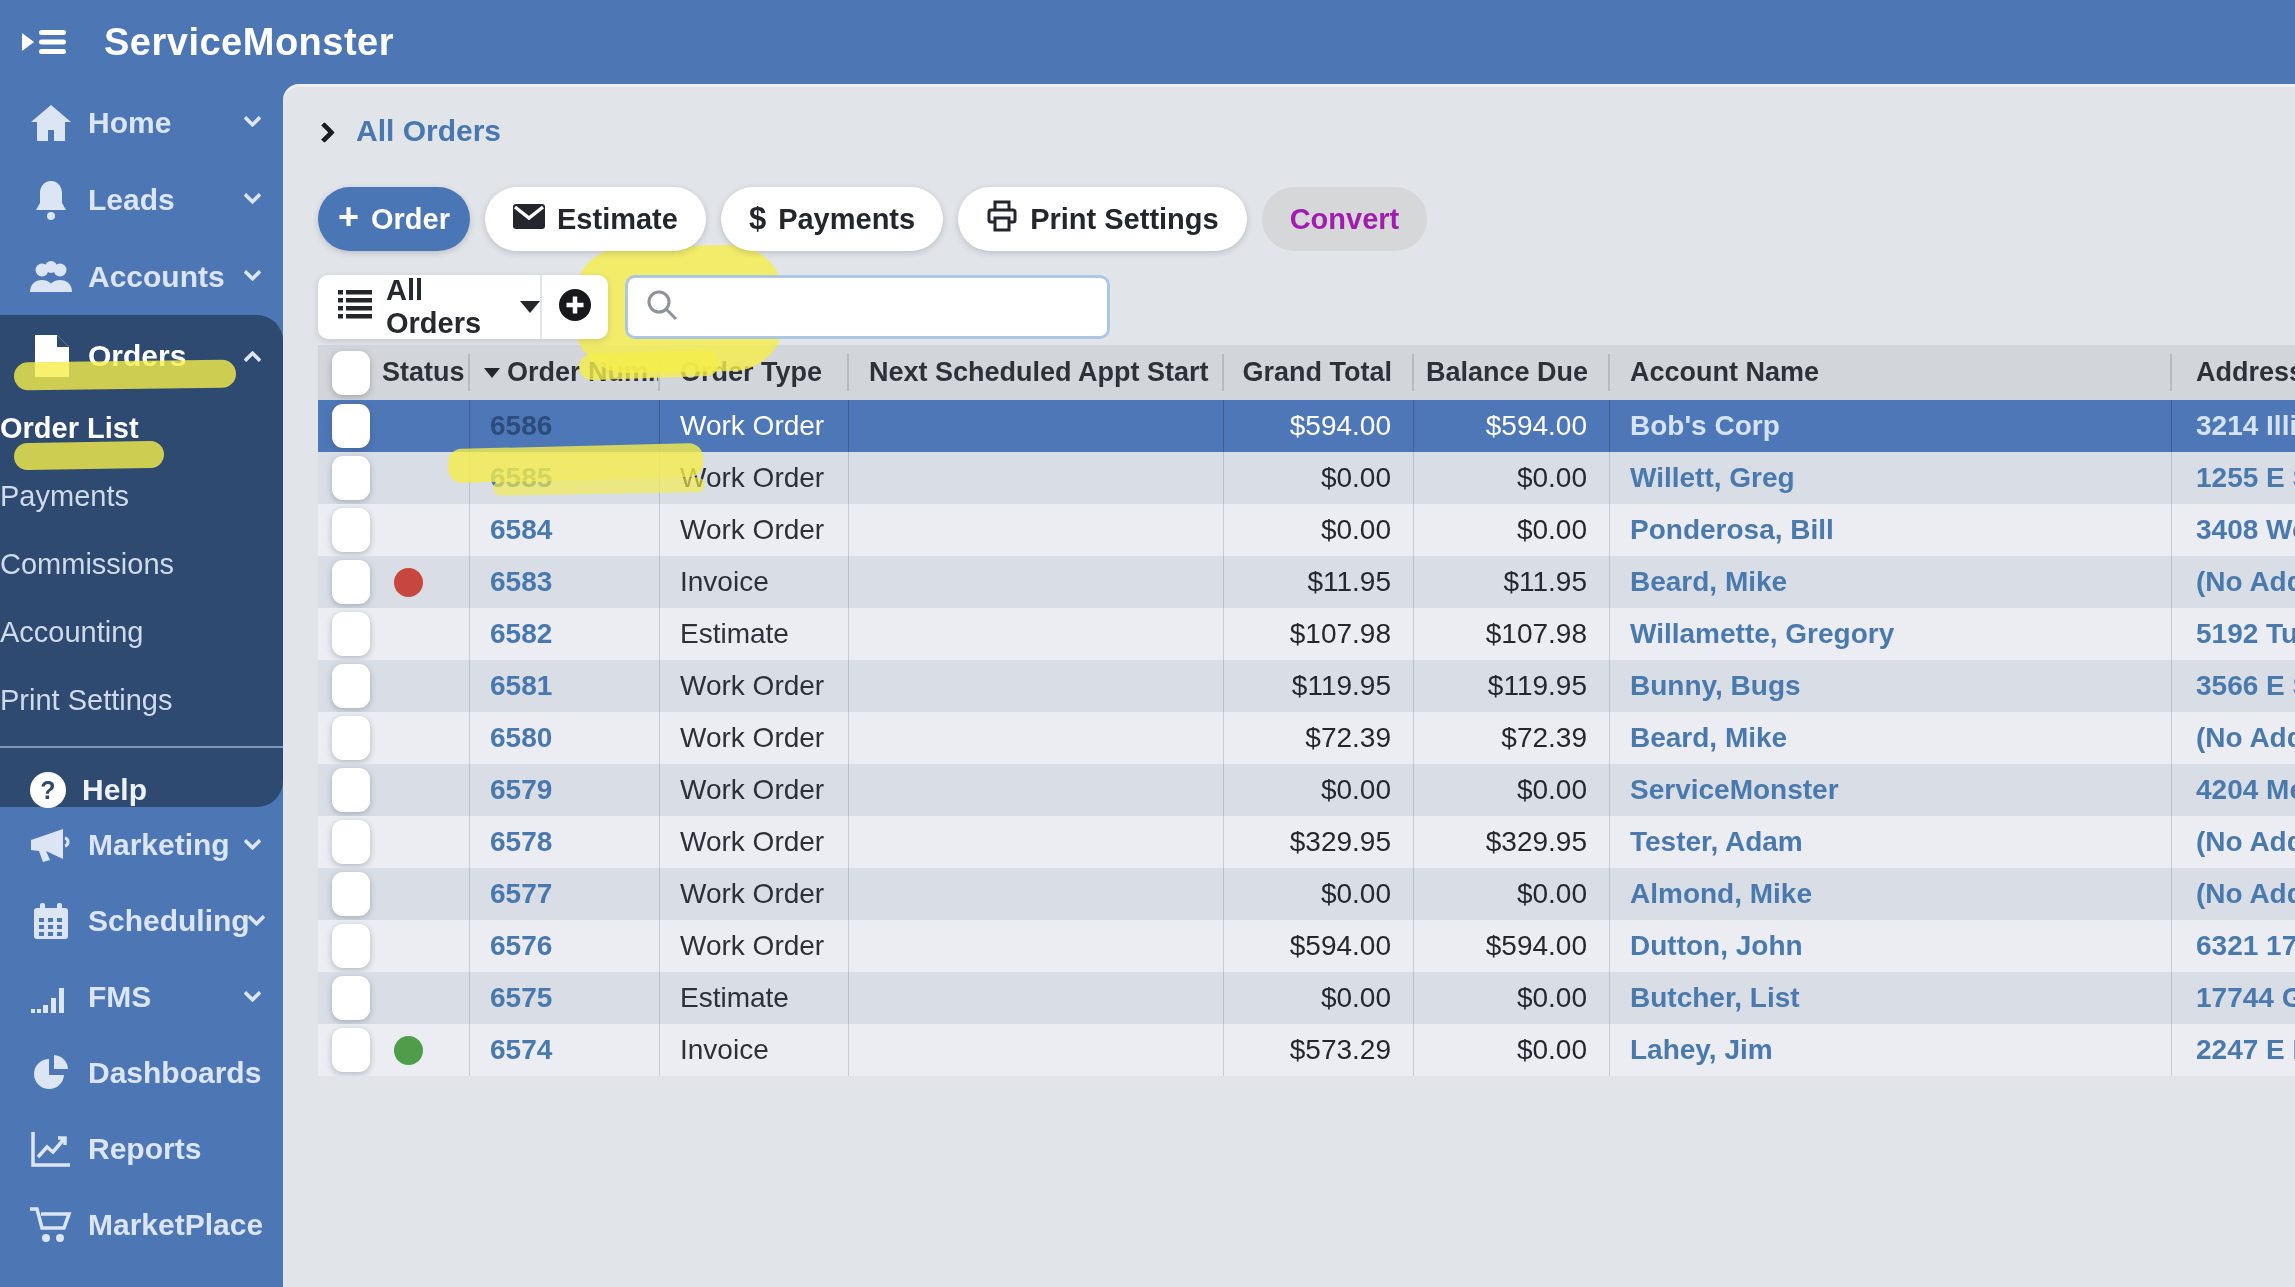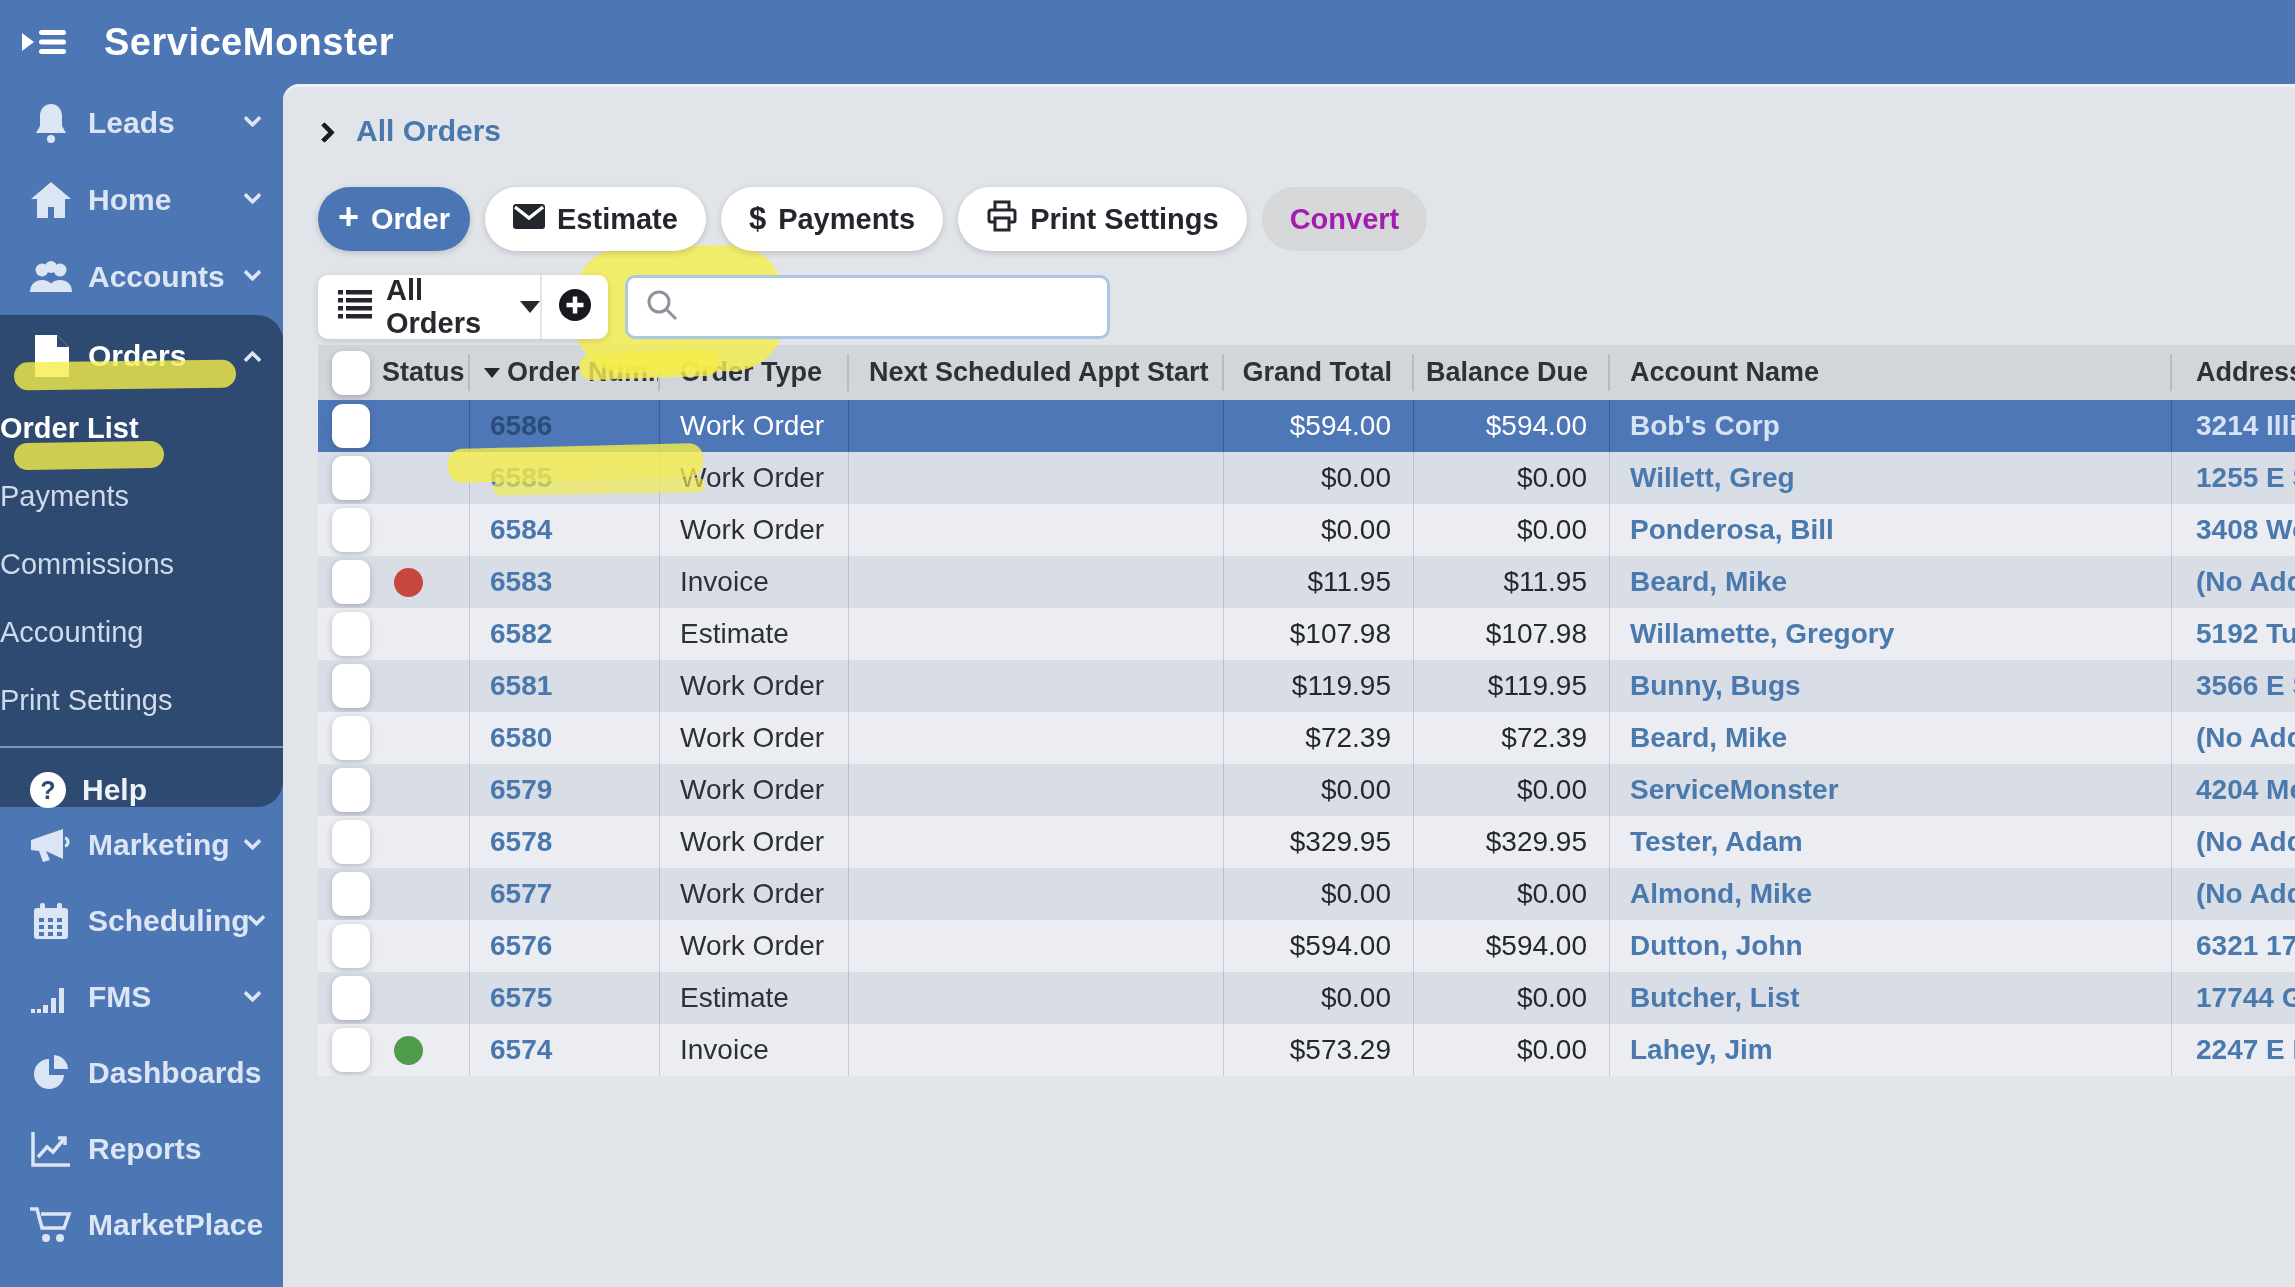--- a/index.html
+++ b/index.html
@@ -109,35 +109,35 @@
         <rect x="17" y="24" width="27" height="5" rx="2.5" fill="#fff"></rect>
       </svg>
   </span>
   <span class="logo">ServiceMonster</span>
 </div>
 
 <div class="sidebar">
   <nav>
     <div class="nav-item">
         <span class="nav-icon">
+          <svg width="42" height="38" viewBox="0 0 42 38">
+            <path d="M21 1 1 18h6v19h11V26h6v11h11V18h6z" fill="#dce5f4"></path>
+          </svg>
+        </span>
+        <span class="nav-label">Home</span>
+        <span class="chev down"></span>
+      </div>
+      <div class="nav-item">
+        <span class="nav-icon">
           <svg width="38" height="42" viewBox="0 0 38 42">
             <path d="M19 2c-7 0-11 6-11 12v10l-4 7h30l-4-7V14c0-6-4-12-11-12z" fill="#dce5f4"></path>
             <circle cx="19" cy="37" r="4" fill="#dce5f4"></circle>
           </svg>
         </span>
         <span class="nav-label">Leads</span>
-        <span class="chev down"></span>
-      </div>
-      <div class="nav-item">
-        <span class="nav-icon">
-          <svg width="42" height="38" viewBox="0 0 42 38">
-            <path d="M21 1 1 18h6v19h11V26h6v11h11V18h6z" fill="#dce5f4"></path>
-          </svg>
-        </span>
-        <span class="nav-label">Home</span>
         <span class="chev down"></span>
       </div>
       <div class="nav-item">
         <span class="nav-icon">
           <svg width="46" height="38" viewBox="0 0 46 38" fill="#dce5f4">
             <circle cx="14" cy="12" r="6.5"></circle>
             <circle cx="32" cy="12" r="6.5"></circle>
             <circle cx="23" cy="9" r="6"></circle>
             <path d="M2 34c0-8 5.5-12 12-12s12 4 12 12z"></path>
             <path d="M20 34c0-8 5.5-12 12-12s12 4 12 12z"></path>

